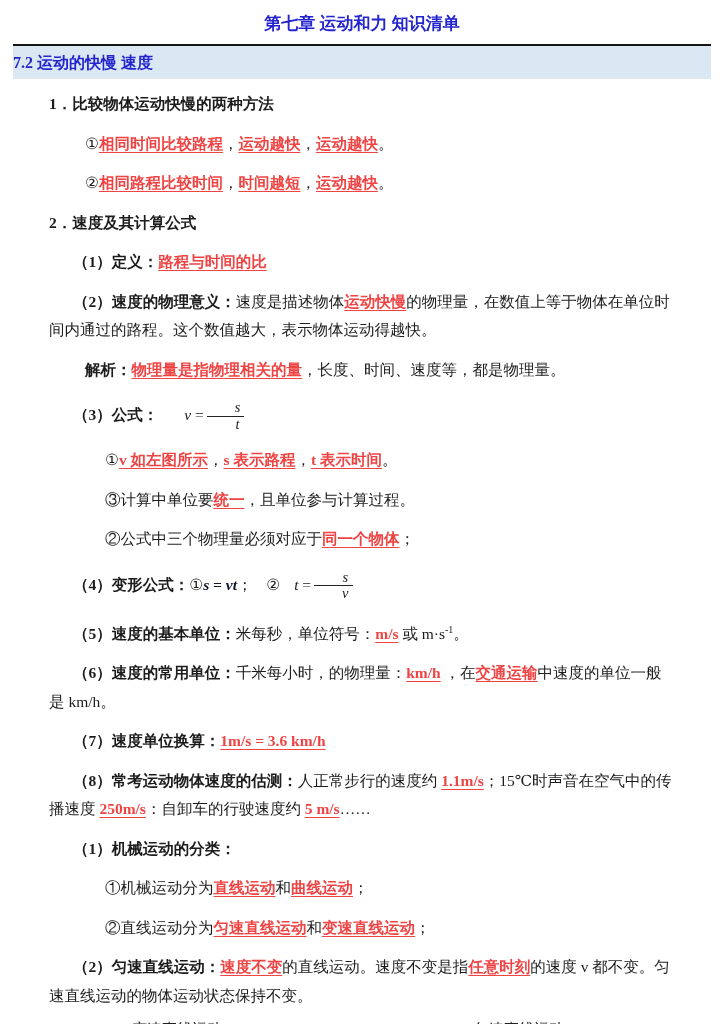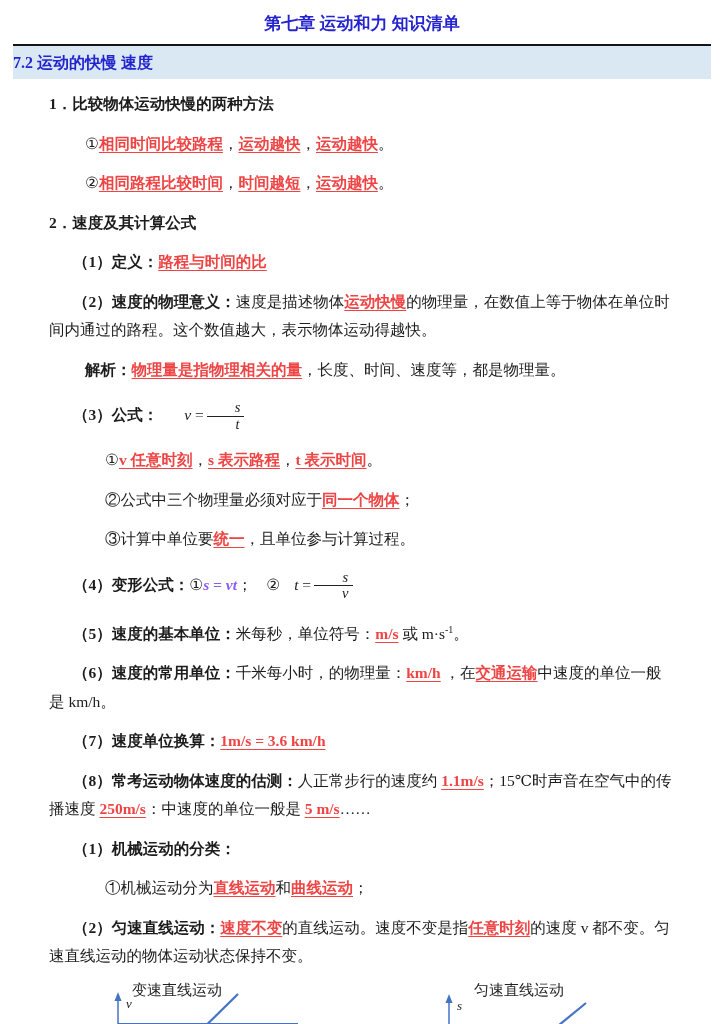--- a/index.html
+++ b/index.html
@@ -20,21 +20,21 @@
   }
   .ln { margin:11px; font-size:15.5px; line-height:28.5px; white-space:normal; }
   .b  { font-weight:bold; }
   .ind1  { text-indent:24px; }
   .ind1a { text-indent:36px; }
   .ind2  { text-indent:56px; }
   .r {
     color:#ef4444; font-weight:bold; text-decoration:underline;
     text-underline-offset:3px;
   }
-  .ri { color:#8b5cf6; font-weight:bold; font-style:italic; }
+  .ri { color:#0f172a; font-weight:bold; font-style:italic; }
   .it { font-style:italic; }
   .fl { line-height:40px; }
   .frac {
     display:inline-block; vertical-align:middle; text-align:center;
     line-height:1.1; font-style:italic; margin:0 3px; font-size:14.5px;
   }
   .frac .fn { display:block; border-bottom:1px solid #222; padding:0 4px; }
   .frac .fd { display:block; padding:0 4px; }
   .gap1 { margin-left:26px; }
   .gap2 { margin-left:10px; }
@@ -75,58 +75,61 @@
 
   <p class="ln ind1a">
     <span class="b">解析：</span><span class="r">物理量是指物理相关的量</span><span>，长度、时间、速度等，都是物理量。</span>
   </p>
 
   <p class="ln ind1 fl">
     <span class="b">（3）公式：</span><span class="it gap1">v</span> <span>=</span><span class="frac"><span class="fn">s</span><span class="fd">t</span></span>
   </p>
 
   <p class="ln ind2">
-    <span>①</span><span class="r">v 任意时刻</span><span>，</span><span class="r">s 表示路程</span><span>，</span><span class="r">t 表示时间</span><span>。</span>
+    <span>①</span><span class="r">v 如左图所示</span><span>，</span><span class="r">s 表示路程</span><span>，</span><span class="r">t 表示时间</span><span>。</span>
+  </p>
+
+  <p class="ln ind2">
+    <span>③</span><span>计算中单位要</span><span class="r">统一</span><span>，且单位参与计算过程。</span>
   </p>
 
   <p class="ln ind2">
     <span>②</span><span>公式中三个物理量必须对应于</span><span class="r">同一个物体</span><span>；</span>
-  </p>
-
-  <p class="ln ind2">
-    <span>③</span><span>计算中单位要</span><span class="r">统一</span><span>，且单位参与计算过程。</span>
   </p>
 
   <p class="ln ind1 fl">
     <span class="b">（4）变形公式：</span><span>①</span><span class="ri">s = vt</span><span>；</span> <span class="gap2">②</span> <span class="it gap2">t</span> <span>=</span><span class="frac"><span class="fn">s</span><span class="fd">v</span></span>
   </p>
 
   <p class="ln ind1">
     <span class="b">（5）速度的基本单位：</span><span>米每秒，单位符号：</span><span class="r">m/s</span><span> 或 m·s</span><sup>-1</sup><span>。</span>
   </p>
 
   <p class="ln ind1">
     <span class="b">（6）速度的常用单位：</span><span>千米每小时，的物理量：</span><span class="r">km/h</span><span> ，在</span><span class="r">交通运输</span><span>中速度的单位一般是 km/h。</span>
   </p>
 
   <p class="ln ind1">
     <span class="b">（7）速度单位换算：</span><span class="r">1m/s = 3.6 km/h</span>
   </p>
 
   <p class="ln ind1">
-    <span class="b">（8）常考运动物体速度的估测：</span><span>人正常步行的速度约 </span><span class="r">1.1m/s</span><span>；15℃时声音在空气中的传播速度 </span><span class="r">250m/s</span><span>：中速度的单位一般是 </span><span class="r">5 m/s</span><span>……</span>
+    <span class="b">（8）常考运动物体速度的估测：</span><span>人正常步行的速度约 </span><span class="r">1.1m/s</span><span>；15℃时声音在空气中的传播速度 </span><span class="r">250m/s</span><span>：自卸车的行驶速度约 </span><span class="r">5 m/s</span><span>……</span>
   </p>
 
 
   <p class="ln ind1 b">（1）机械运动的分类：</p>
 
   <p class="ln ind2">
     <span>①</span><span>机械运动分为</span><span class="r">直线运动</span><span>和</span><span class="r">曲线运动</span><span>；</span>
   </p>
 
+  <p class="ln ind2">
+    <span>②</span><span>直线运动分为</span><span class="r">匀速直线运动</span><span>和</span><span class="r">变速直线运动</span><span>；</span>
+  </p>
 
   <p class="ln ind1">
     <span class="b">（2）匀速直线运动：</span><span class="r">速度不变</span><span>的直线运动。速度不变是指</span><span class="r">任意时刻</span><span>的速度 v 都不变。匀速直线运动的物体运动状态保持不变。</span>
   </p>
 
 
 
   <div class="charts">
 
     <svg class="chart-svg" width="250" height="150" viewBox="0 0 250 150">

